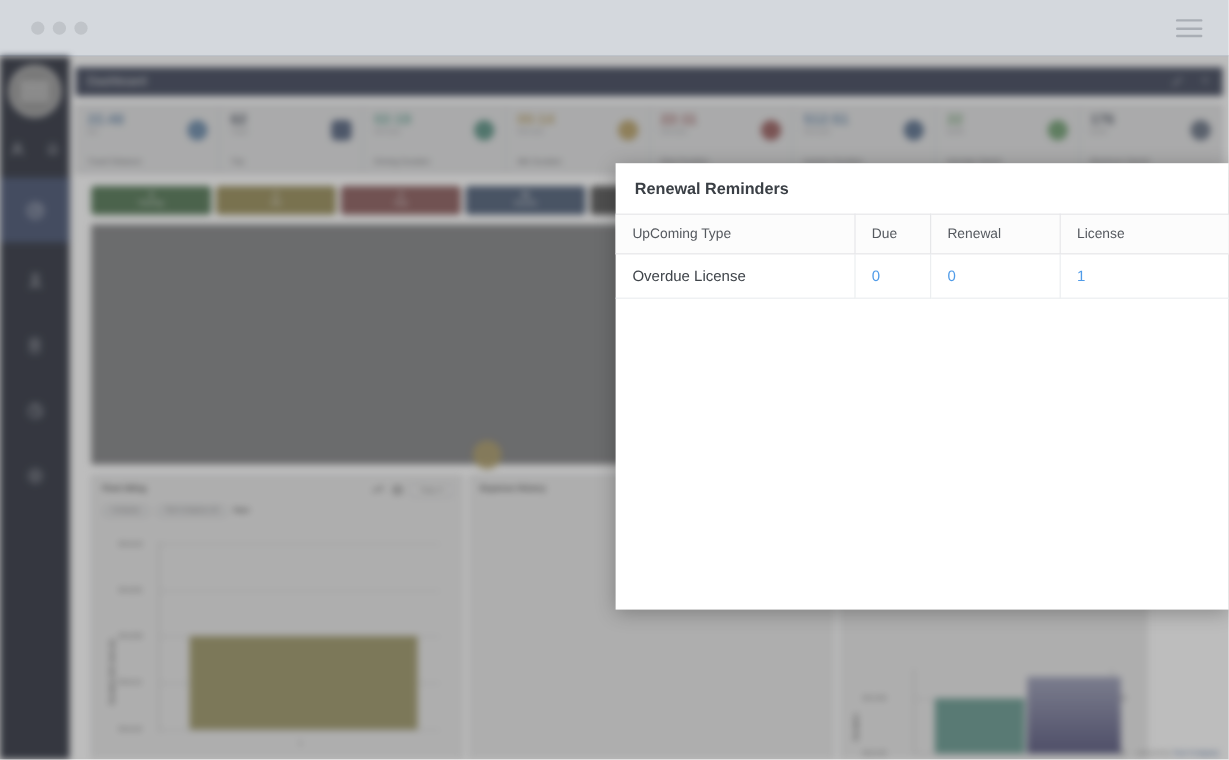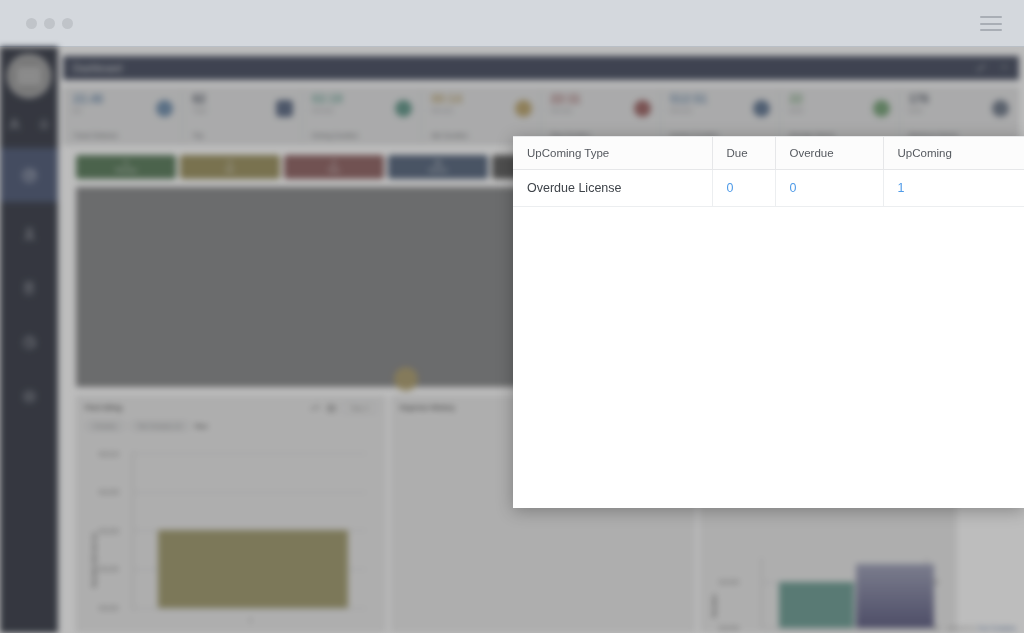--- a/index.html
+++ b/index.html
@@ -396,34 +396,35 @@
     </div>
 
     <div class="powered">
       <span>powered by </span><b>Your Company</b>
     </div>
   </div>
 
   <div class="backdrop-shade"></div>
 
   <div class="modal">
+    <div class="modal-title">Renewal Reminders</div>
 
     <table class="rr">
       <colgroup>
         <col style="width:199px">
           <col style="width:63px">
         <col style="width:108px">
           <col style="width:141px">
       </colgroup>
       <thead>
         <tr>
           <th>UpComing Type</th>
           <th>Due</th>
-          <th>Overdue</th>
-          <th>UpComing</th>
+          <th>Renewal</th>
+          <th>License</th>
         </tr>
       </thead>
       <tbody>
         <tr>
           <td>Overdue License</td>
           <td class="num">0</td>
           <td class="num">0</td>
           <td class="num">1</td>
         </tr>
       </tbody>

